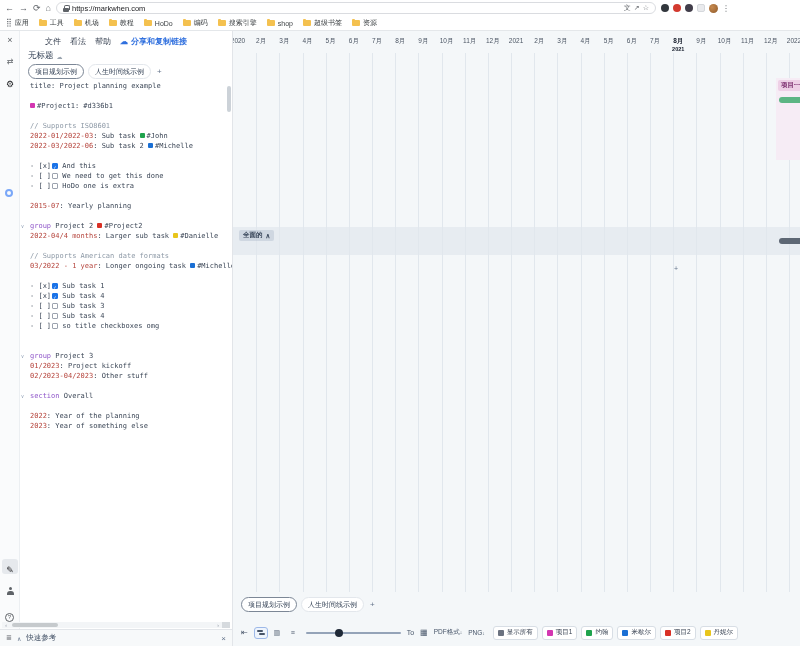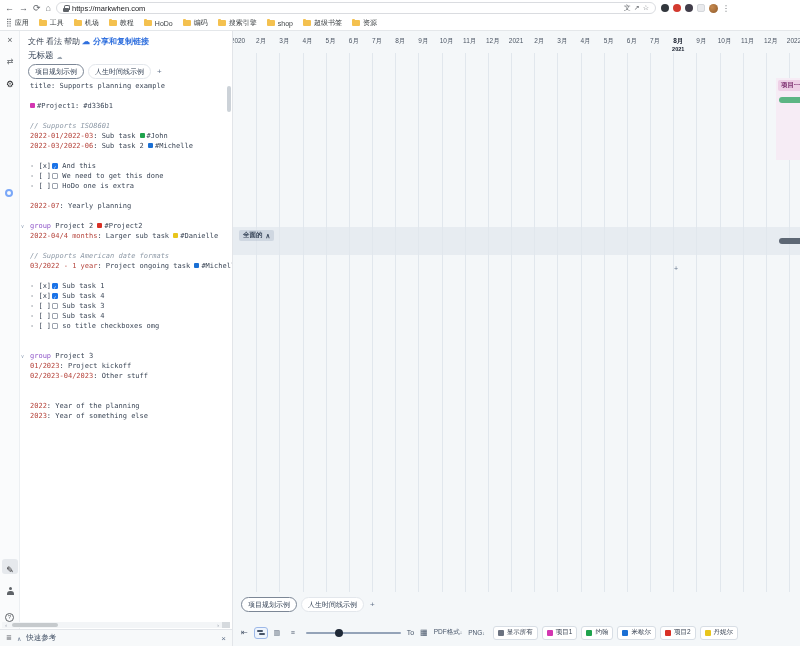--- a/index.html
+++ b/index.html
@@ -33,40 +33,40 @@
   .rail-ic { position:absolute; left:0; width:20px; text-align:center; color:#5f6368; }
   .ring { position:absolute; left:5px; width:8px; height:8px; border:2px solid #7aa7f8; border-radius:50%; }
   .pencil-box { position:absolute; left:2px; width:16px; height:15px; background:#e6e9ed; border-radius:3px; text-align:center; }
   .person { position:absolute; left:6px; width:8px; height:8px; }
   .person:before { content:""; position:absolute; left:2.5px; top:0; width:3px; height:3px; border-radius:50%; background:#5f6368; }
   .person:after { content:""; position:absolute; left:0.5px; top:3.5px; width:7px; height:4px; border-radius:3px 3px 0 0; background:#5f6368; }
   .help-c { position:absolute; left:5px; width:9px; height:9px; border:1px solid #5f6368; border-radius:50%; font-size:6px; line-height:7px; text-align:center; color:#5f6368; }
 
   
   .editor { position:absolute; left:20px; top:31px; width:212px; height:591px; background:#fff; }
-  .menubar { position:absolute; left:8px; top:5px; display:flex; gap:2px; align-items:flex-start; }
+  .menubar { position:absolute; left:25px; top:5px; display:flex; gap:9px; align-items:flex-start; }
   .menu-item { font-size:8px; color:#374151; }
   .share-link { display:flex; gap:3px; align-items:center; font-size:8px; color:#2f6fde; font-weight:bold; }
   .cloud-ic { font-size:8px; color:#2f6fde; }
   .doc-title-row { position:absolute; left:8px; top:19px; display:flex; gap:3px; align-items:center; }
   .doc-title { font-size:8.5px; color:#334155; }
   .doc-cloud { font-size:6px; color:#9aa4af; }
   .tabs-row { display:flex; gap:4px; align-items:center; }
   .editor .tabs-row { position:absolute; left:8px; top:33px; }
   .tab-pill { font-size:7px; color:#334155; background:#fff; border:1px solid #e3e7ec; border-radius:8px; padding:1.5px 6px; white-space:nowrap; }
   .tab-pill.sel { border-color:#7c8796; }
   .tab-add { font-size:8px; color:#64748b; border:none; background:none; padding:0 2px; }
 
   .code { position:absolute; left:0; top:50px; width:212px; height:420px; overflow:hidden;
           font-family:"DejaVu Sans Mono", monospace; font-size:7px; }
   .code-line { position:relative; height:10px; line-height:10px; padding-left:10px; white-space:pre; }
   .chev { position:absolute; left:1px; top:0; font-size:5px; color:#94a3b8; }
   .seg-p { color:#3b4656; }
   .seg-d { color:#b5443c; }
-  .seg-c { color:#8d99a6; font-style:italic; }
+  .seg-c { color:#8d99a6; }
   .seg-k { color:#8f56c9; }
   .seg-g { color:#3b4656; }
   .swatch { display:inline-block; width:5px; height:5px; border-radius:1px; margin-right:2px; vertical-align:0; }
   .cbx { display:inline-block; width:6px; height:6px; border:1px solid #9ca3af; border-radius:1px; background:#fff; vertical-align:-1px; margin-left:1px; }
   .cbx.on { background:#1a73e8; border-color:#1a73e8; position:relative; }
   .cbx.on:before { content:"✓"; position:absolute; left:0.5px; top:-2px; font-size:5px; color:#fff; }
   .vscroll { position:absolute; right:1px; top:55px; width:4px; height:26px; background:#ccd2d8; border-radius:2px; }
 
   .hscroll { position:absolute; left:2px; top:622px; width:228px; height:6px; background:#f3f5f7; display:flex; align-items:center; }
   .hs-arrow { font-size:5px; color:#8a939e; width:8px; text-align:center; }
@@ -209,51 +209,52 @@
     <div class="doc-title-row">
       <span class="doc-title">无标题</span>
       <span class="doc-cloud">☁</span>
     </div>
     <div class="tabs-row" id="editor-tabs">
         <span class="tab-pill sel">项目规划示例</span>
         <span class="tab-pill">人生时间线示例</span>
         <span class="tab-add">+</span>
       </div>
     <div class="code" id="code">
-        <div class="code-line"><span class="seg-p">title: Supports planning example</span></div>
+        <div class="code-line"><span class="seg-p">title: Project planning example</span></div>
         <div class="code-line"></div>
         <div class="code-line"><span class="swatch" style="background: rgb(211, 54, 177);"></span><span class="seg-g">#Project1</span><span class="seg-p">: #d336b1</span></div>
         <div class="code-line"></div>
         <div class="code-line"><span class="seg-c">// Supports ISO8601</span></div>
         <div class="code-line"><span class="seg-d">2022-01/2022-03</span><span class="seg-p">: Sub task </span><span class="swatch" style="background: rgb(31, 163, 77);"></span><span class="seg-g">#John</span></div>
         <div class="code-line"><span class="seg-d">2022-03/2022-06</span><span class="seg-p">: Sub task 2 </span><span class="swatch" style="background: rgb(26, 111, 212);"></span><span class="seg-g">#Michelle</span></div>
         <div class="code-line"></div>
         <div class="code-line"><span class="seg-p">- [x]</span><span class="cbx on"></span><span class="seg-p"> And this</span></div>
         <div class="code-line"><span class="seg-p">- [ ]</span><span class="cbx"></span><span class="seg-p"> We need to get this done</span></div>
         <div class="code-line"><span class="seg-p">- [ ]</span><span class="cbx"></span><span class="seg-p"> HoDo one is extra</span></div>
         <div class="code-line"></div>
-        <div class="code-line"><span class="seg-d">2022-07</span><span class="seg-p">: Yearly planning</span></div>
+        <div class="code-line"><span class="seg-d">2015-07</span><span class="seg-p">: Yearly planning</span></div>
         <div class="code-line"></div>
         <div class="code-line"><span class="chev">∨</span><span class="seg-k">group </span><span class="seg-p">Project 2 </span><span class="swatch" style="background: rgb(217, 48, 37);"></span><span class="seg-g">#Project2</span></div>
         <div class="code-line"><span class="seg-d">2022-04/4 months</span><span class="seg-p">: Larger sub task </span><span class="swatch" style="background: rgb(232, 197, 28);"></span><span class="seg-g">#Danielle</span></div>
         <div class="code-line"></div>
         <div class="code-line"><span class="seg-c">// Supports American date formats</span></div>
-        <div class="code-line"><span class="seg-d">03/2022 - 1 year</span><span class="seg-p">: Project ongoing task </span><span class="swatch" style="background: rgb(26, 111, 212);"></span><span class="seg-g">#Michelle</span></div>
+        <div class="code-line"><span class="seg-d">03/2022 - 1 year</span><span class="seg-p">: Longer ongoing task </span><span class="swatch" style="background: rgb(26, 111, 212);"></span><span class="seg-g">#Michelle</span></div>
         <div class="code-line"></div>
         <div class="code-line"><span class="seg-p">- [x]</span><span class="cbx on"></span><span class="seg-p"> Sub task 1</span></div>
         <div class="code-line"><span class="seg-p">- [x]</span><span class="cbx on"></span><span class="seg-p"> Sub task 4</span></div>
         <div class="code-line"><span class="seg-p">- [ ]</span><span class="cbx"></span><span class="seg-p"> Sub task 3</span></div>
         <div class="code-line"><span class="seg-p">- [ ]</span><span class="cbx"></span><span class="seg-p"> Sub task 4</span></div>
         <div class="code-line"><span class="seg-p">- [ ]</span><span class="cbx"></span><span class="seg-p"> so title checkboxes omg</span></div>
         <div class="code-line"></div>
         <div class="code-line"></div>
         <div class="code-line"><span class="chev">∨</span><span class="seg-k">group </span><span class="seg-p">Project 3</span></div>
         <div class="code-line"><span class="seg-d">01/2023</span><span class="seg-p">: Project kickoff</span></div>
         <div class="code-line"><span class="seg-d">02/2023-04/2023</span><span class="seg-p">: Other stuff</span></div>
         <div class="code-line"></div>
+        <div class="code-line"><span class="chev">∨</span><span class="seg-k">section </span><span class="seg-p">Overall</span></div>
         <div class="code-line"></div>
         <div class="code-line"><span class="seg-d">2022</span><span class="seg-p">: Year of the planning</span></div>
         <div class="code-line"><span class="seg-d">2023</span><span class="seg-p">: Year of something else</span></div>
       </div>
     <div class="vscroll"></div>
   </div>
 
   <div class="hscroll">
     <span class="hs-arrow">‹</span>
     <span class="hs-track">

